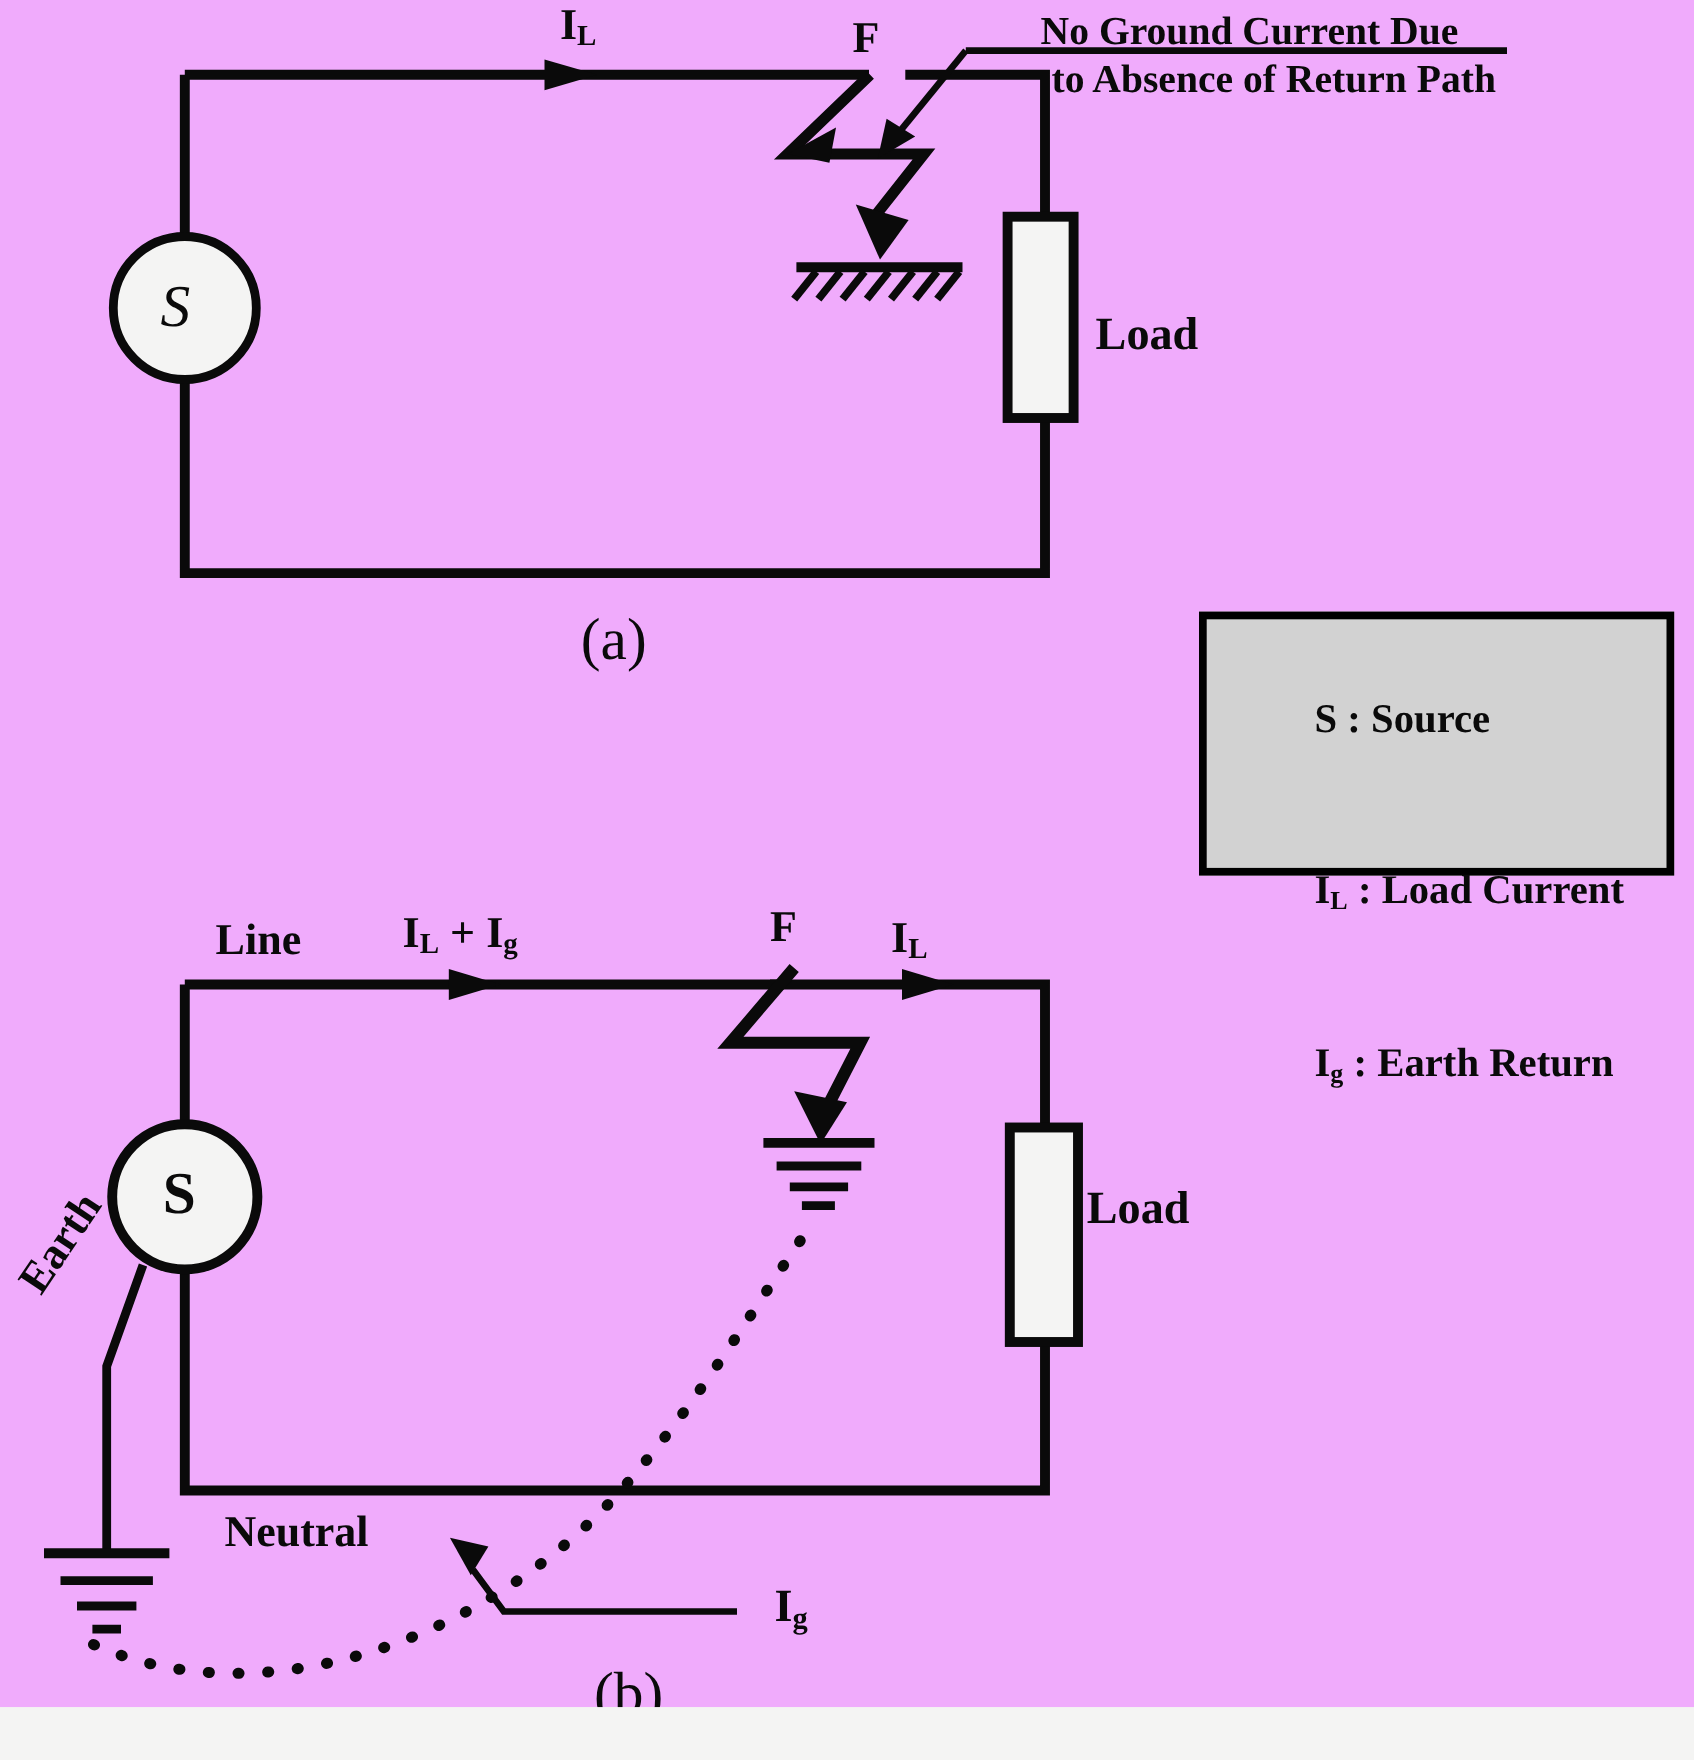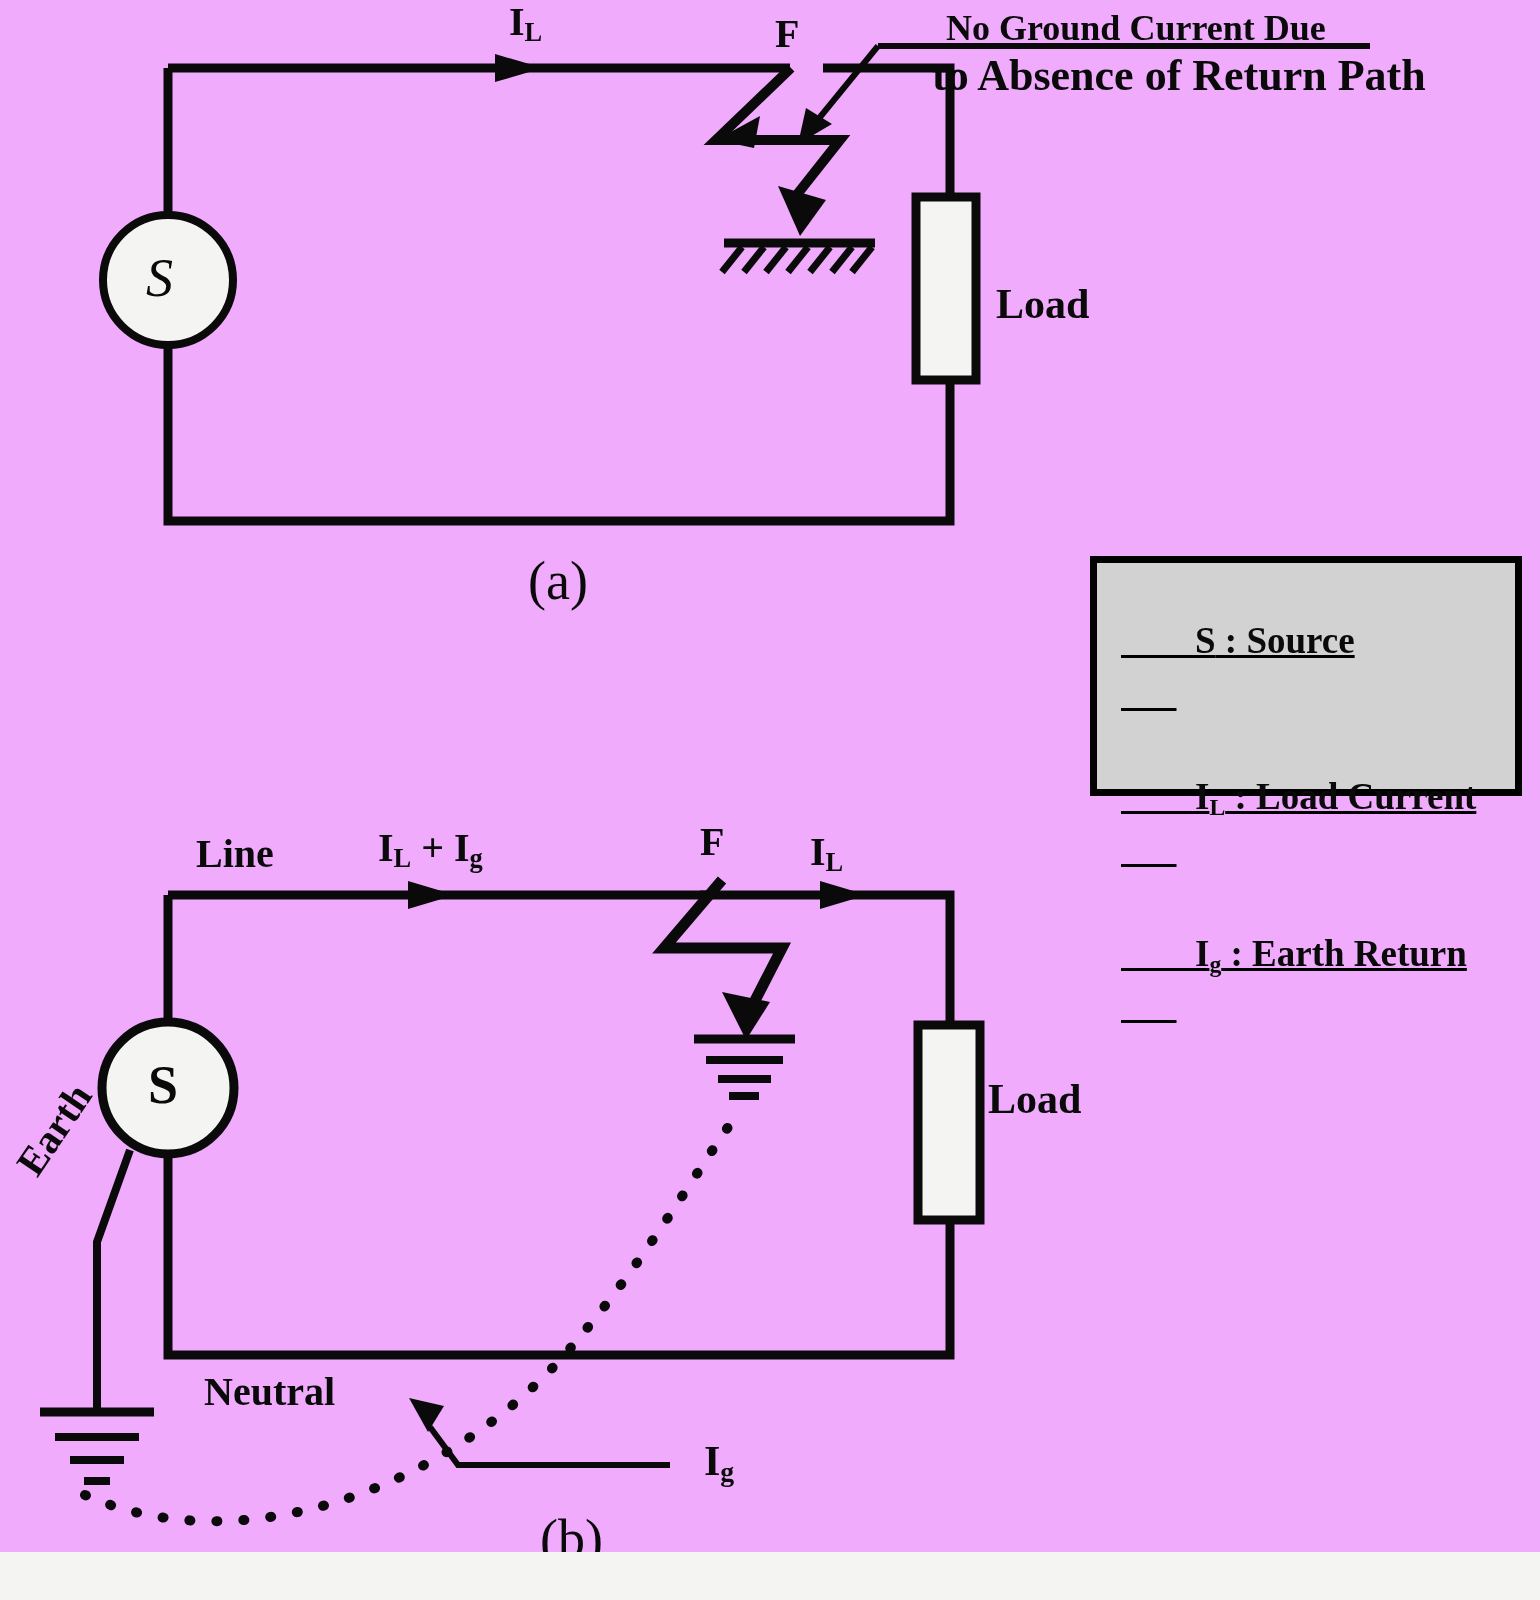--- a/index.html
+++ b/index.html
@@ -44,25 +44,24 @@
     top: 556px;
     width: 432px;
     height: 240px;
     background: #d2d2d2;
     border: 7px solid #000000;
     box-sizing: border-box;
   }
   .legend-list {
     position: absolute;
     left: 24px;
-    top: 0;
+    top: 13px;
     margin: 0;
     padding: 0;
     list-style: none;
-    text-decoration: underline;
   }
   .legend-list li {
     font-family: "Liberation Serif", "DejaVu Serif", serif;
     font-weight: bold;
     font-size: 37px;
     color: #0a0a0a;
     line-height: 1.40;
     white-space: pre;
   }
   .legend-list li sub {
@@ -157,31 +156,31 @@
     </g>
   </svg>
 
   <div class="lbl" style="left:509px; top:2px; font-size:40px;">
     <span>I</span><sub>L</sub>
   </div>
 
   <div class="lbl" style="left:775px; top:14px; font-size:40px;">F</div>
 
   <div class="lbl" style="left:946px; top:10px; font-size:36px;">No Ground Current Due</div>
-  <div class="lbl" style="left:932px; top:54px; font-size:44px;">to Absence of Return Path</div>
+  <div class="lbl" style="left:956px; top:54px; font-size:36px;">to Absence of Return Path</div>
 
   <div class="lbl plain" style="left:146px; top:251px; font-size:54px; font-style:italic;">S</div>
 
   <div class="lbl" style="left:996px; top:283px; font-size:42px;">Load</div>
 
   <div class="lbl plain" style="left:528px; top:554px; font-size:54px;">(a)</div>
 
   <div class="lbl" style="left:196px; top:834px; font-size:40px;">Line</div>
 
-  <div class="lbl" style="left:378px; top:828px; font-size:40px;">
+  <div class="lbl" style="left:366px; top:828px; font-size:40px;">
     <span>I</span><sub>L</sub><span> + I</span><sub>g</sub>
   </div>
 
   <div class="lbl" style="left:700px; top:822px; font-size:40px;">F</div>
 
   <div class="lbl" style="left:810px; top:832px; font-size:40px;">
     <span>I</span><sub>L</sub>
   </div>
 
   <div class="lbl" style="left:148px; top:1058px; font-size:54px;">S</div>

